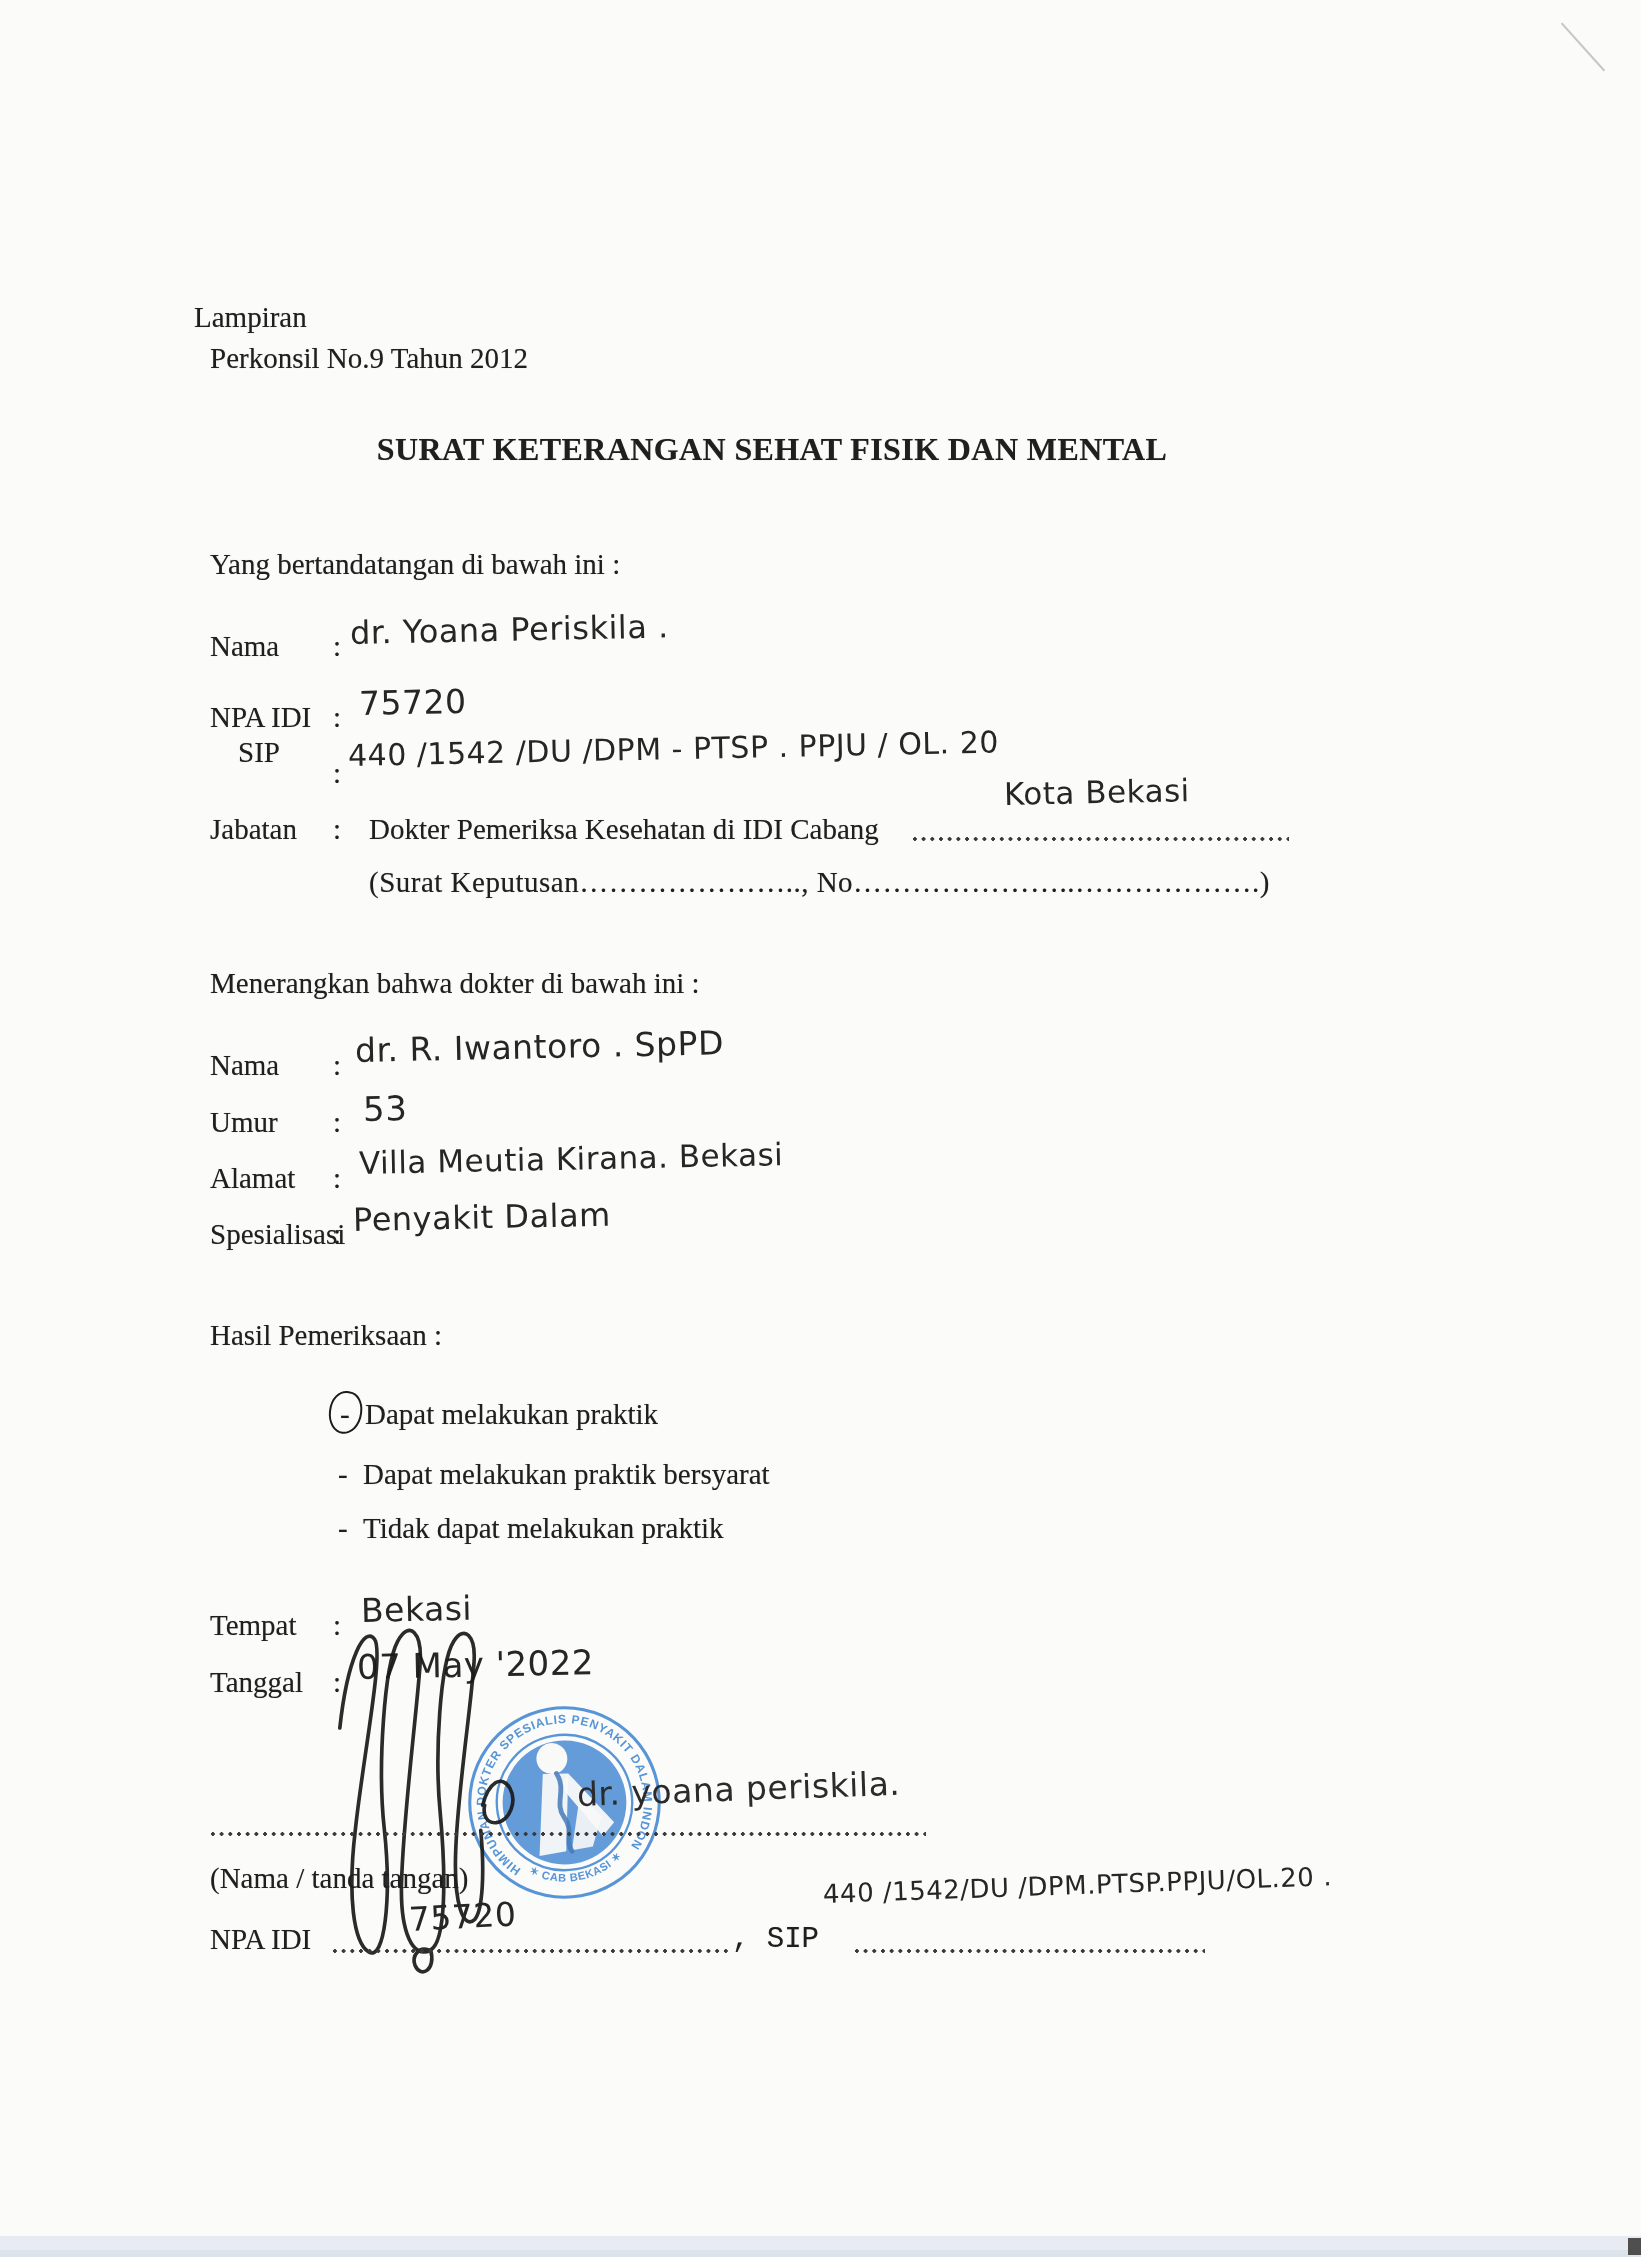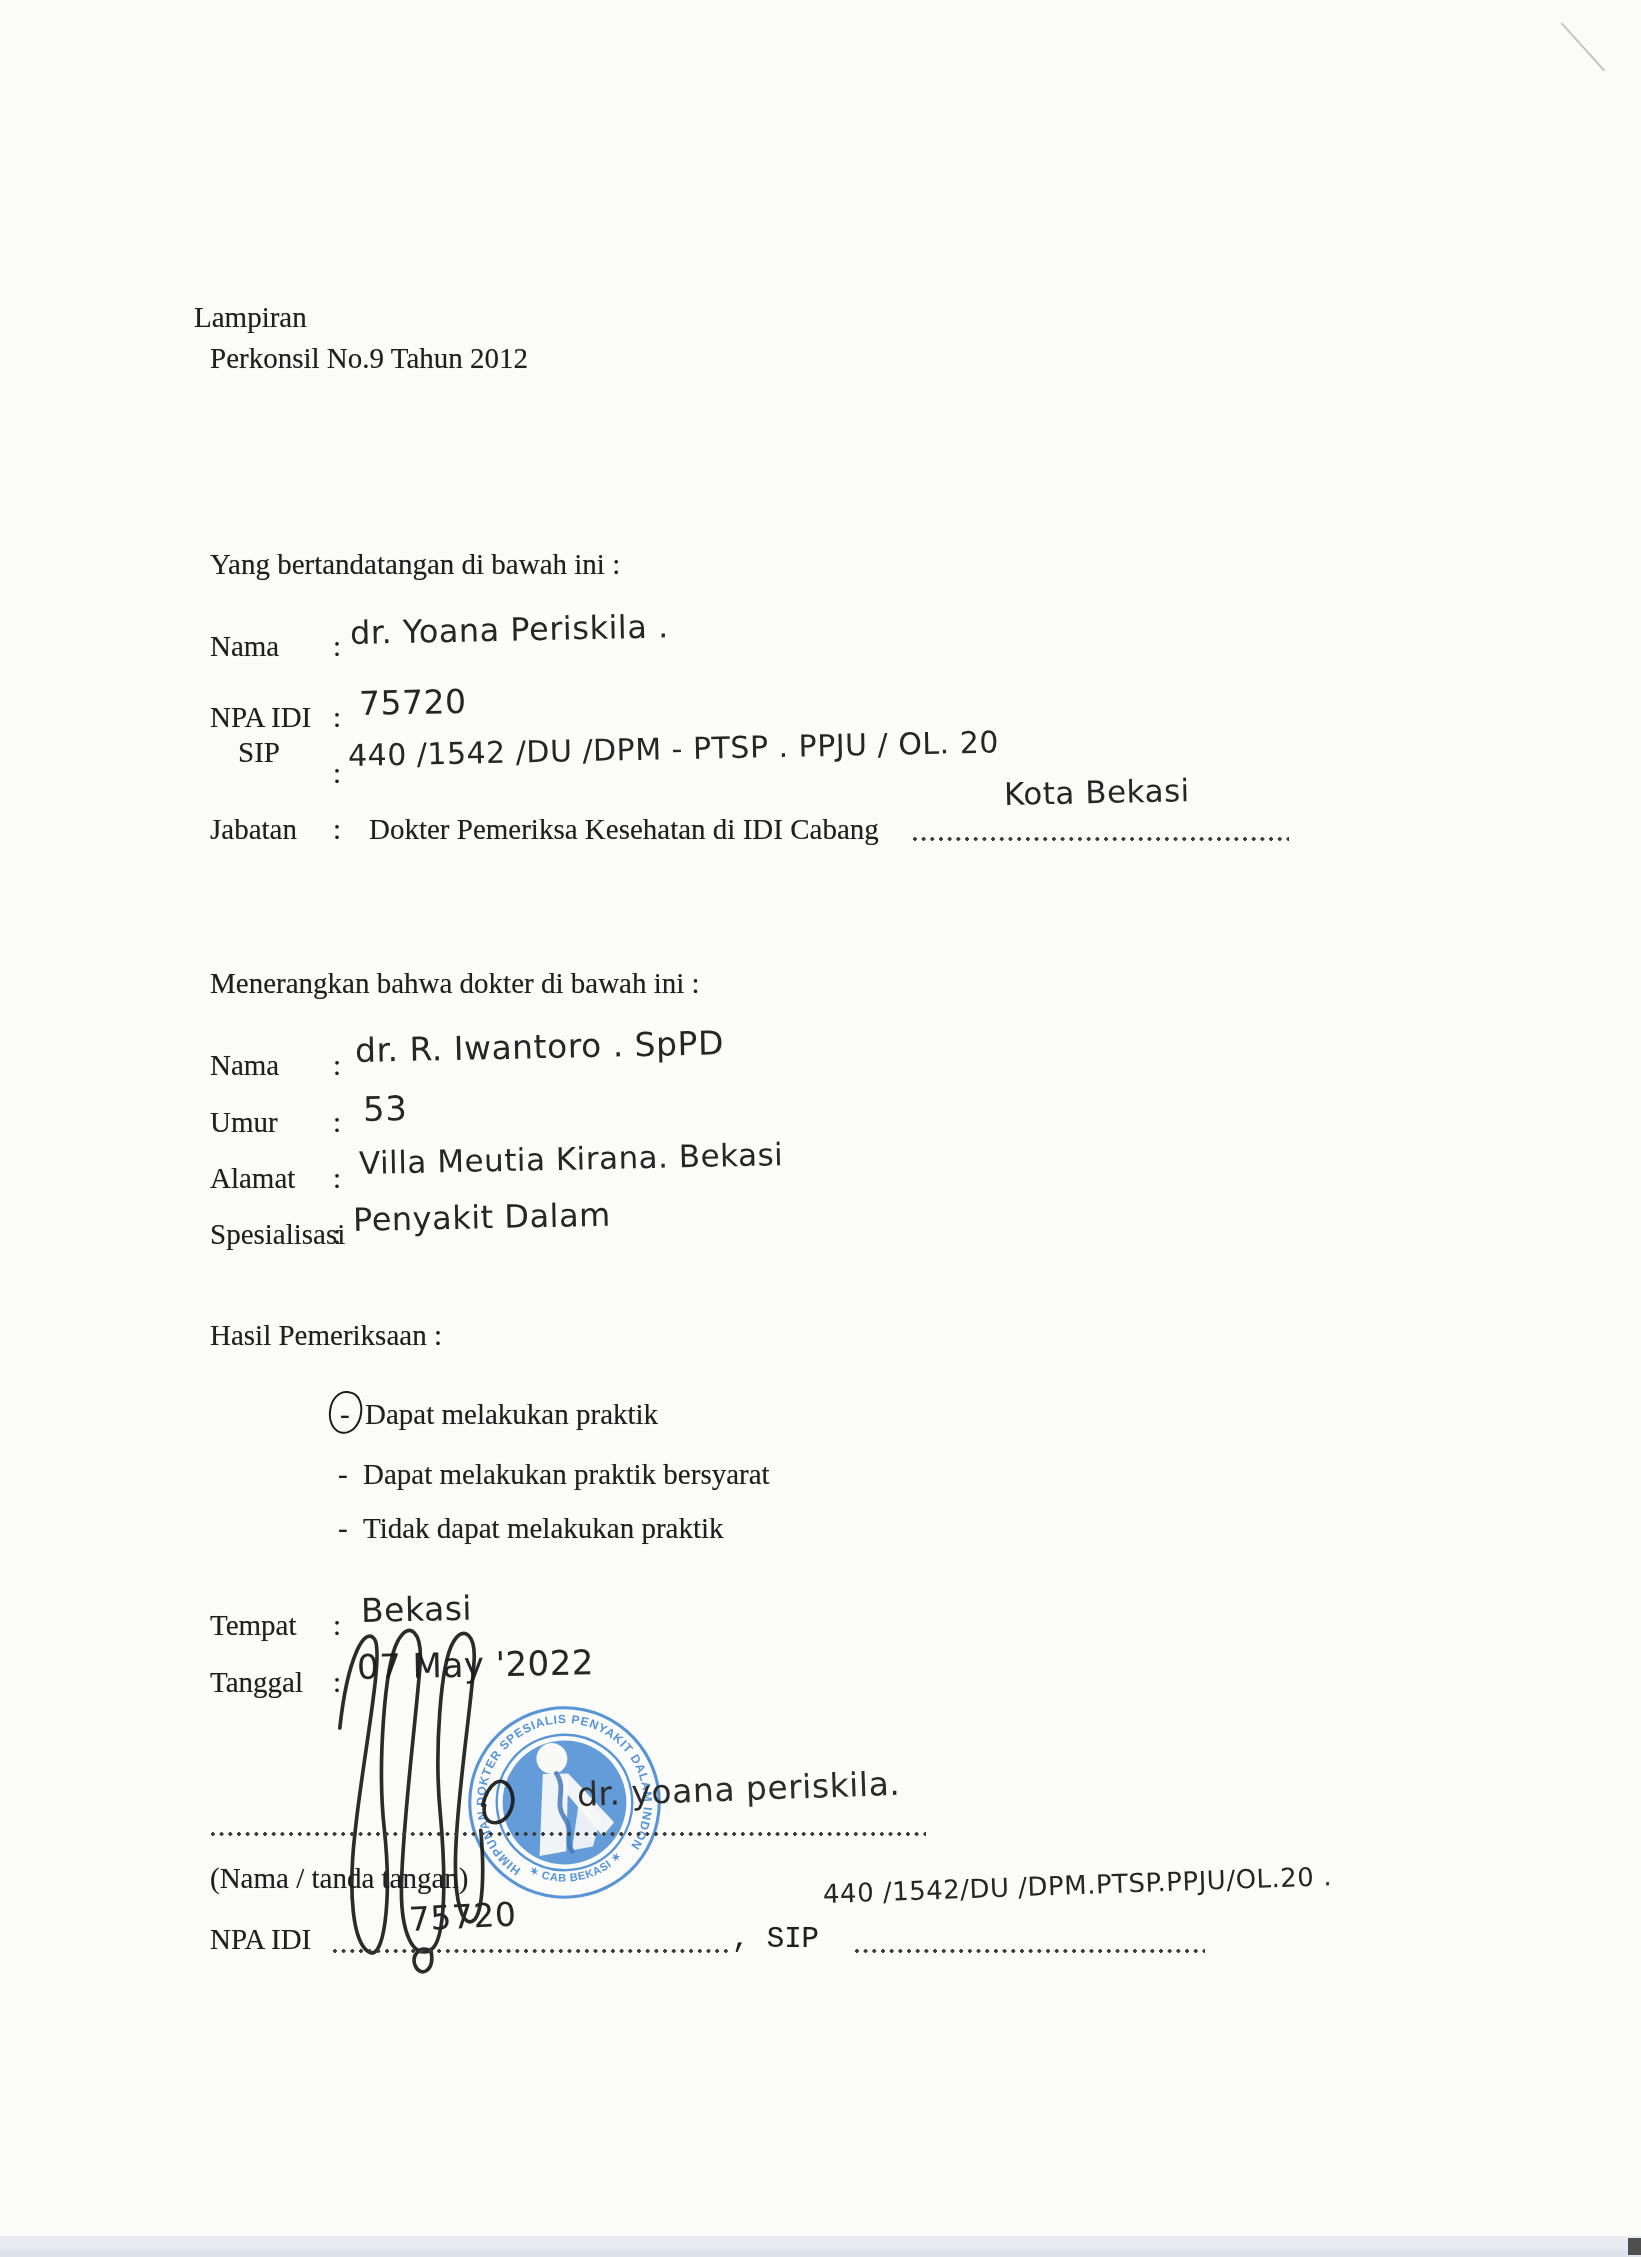--- a/index.html
+++ b/index.html
@@ -51,20 +51,21 @@
 
   <div class="scratch"></div>
   <div class="bottom-strip">
     <div class="bottom-strip-inner"></div>
   </div>
   <div class="corner-chip"></div>
 
   <div class="p" style="left:194px; top:301px;">Lampiran</div>
   <div class="p" style="left:210px; top:342px;">Perkonsil No.9 Tahun 2012</div>
 
+  <div class="p title" style="top:431px;">SURAT KETERANGAN SEHAT FISIK DAN MENTAL</div>
 
   <div class="p" style="left:210px; top:548px;">Yang bertandatangan di bawah ini :</div>
 
   <div class="p" style="left:210px; top:630px;">Nama</div>
   <div class="p" style="left:333px; top:630px;">:</div>
   <div class="hw" style="left:350px; top:614px; font-size:32px;">dr. Yoana Periskila .</div>
 
   <div class="p" style="left:210px; top:701px;">NPA IDI</div>
   <div class="p" style="left:333px; top:701px;">:</div>
   <div class="hw" style="left:359px; top:684px; font-size:33px;">75720</div>
@@ -72,20 +73,21 @@
   <div class="p" style="left:210px; top:736px;margin-left:28px;">SIP</div>
   <div class="p" style="left:333px; top:757px;">:</div>
   <div class="hw" style="left:348px; top:738px; font-size:30px;">440 /1542 /DU /DPM - PTSP . PPJU / OL. 20</div>
 
   <div class="p" style="left:210px; top:813px;">Jabatan</div>
   <div class="p" style="left:333px; top:813px;">:</div>
   <div class="p" style="left:369px; top:813px;">Dokter Pemeriksa Kesehatan di IDI Cabang</div>
   <div class="dots" style="left:912px; top:836px; width:377px;"></div>
   <div class="hw" style="left:1004px; top:776px; font-size:31px;">Kota Bekasi</div>
 
+  <div class="p" style="left:369px; top:866px; letter-spacing:0.5px;">(Surat Keputusan………………….., No…………………..……………….)</div>
 
   <div class="p" style="left:210px; top:967px;">Menerangkan bahwa dokter di bawah ini :</div>
 
   <div class="p" style="left:210px; top:1049px;">Nama</div>
   <div class="p" style="left:333px; top:1049px;">:</div>
   <div class="hw" style="left:355px; top:1031px; font-size:33px;">dr. R. Iwantoro . SpPD</div>
 
   <div class="p" style="left:210px; top:1106px;">Umur</div>
   <div class="p" style="left:333px; top:1106px;">:</div>
   <div class="hw" style="left:363px; top:1089px; font-size:34px;">53</div>

